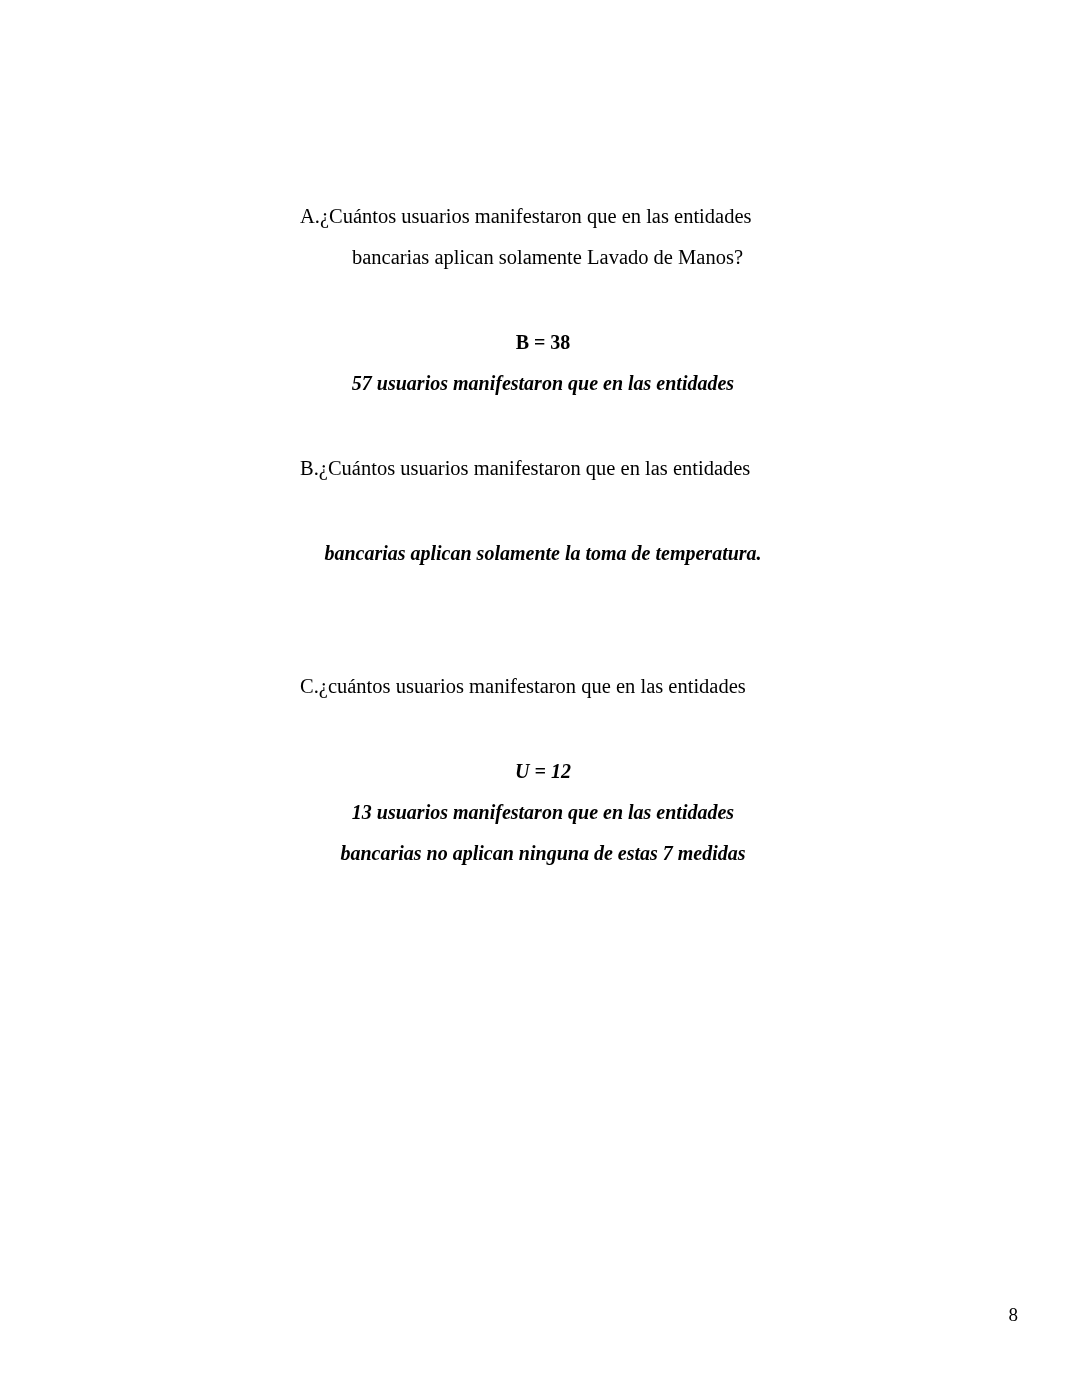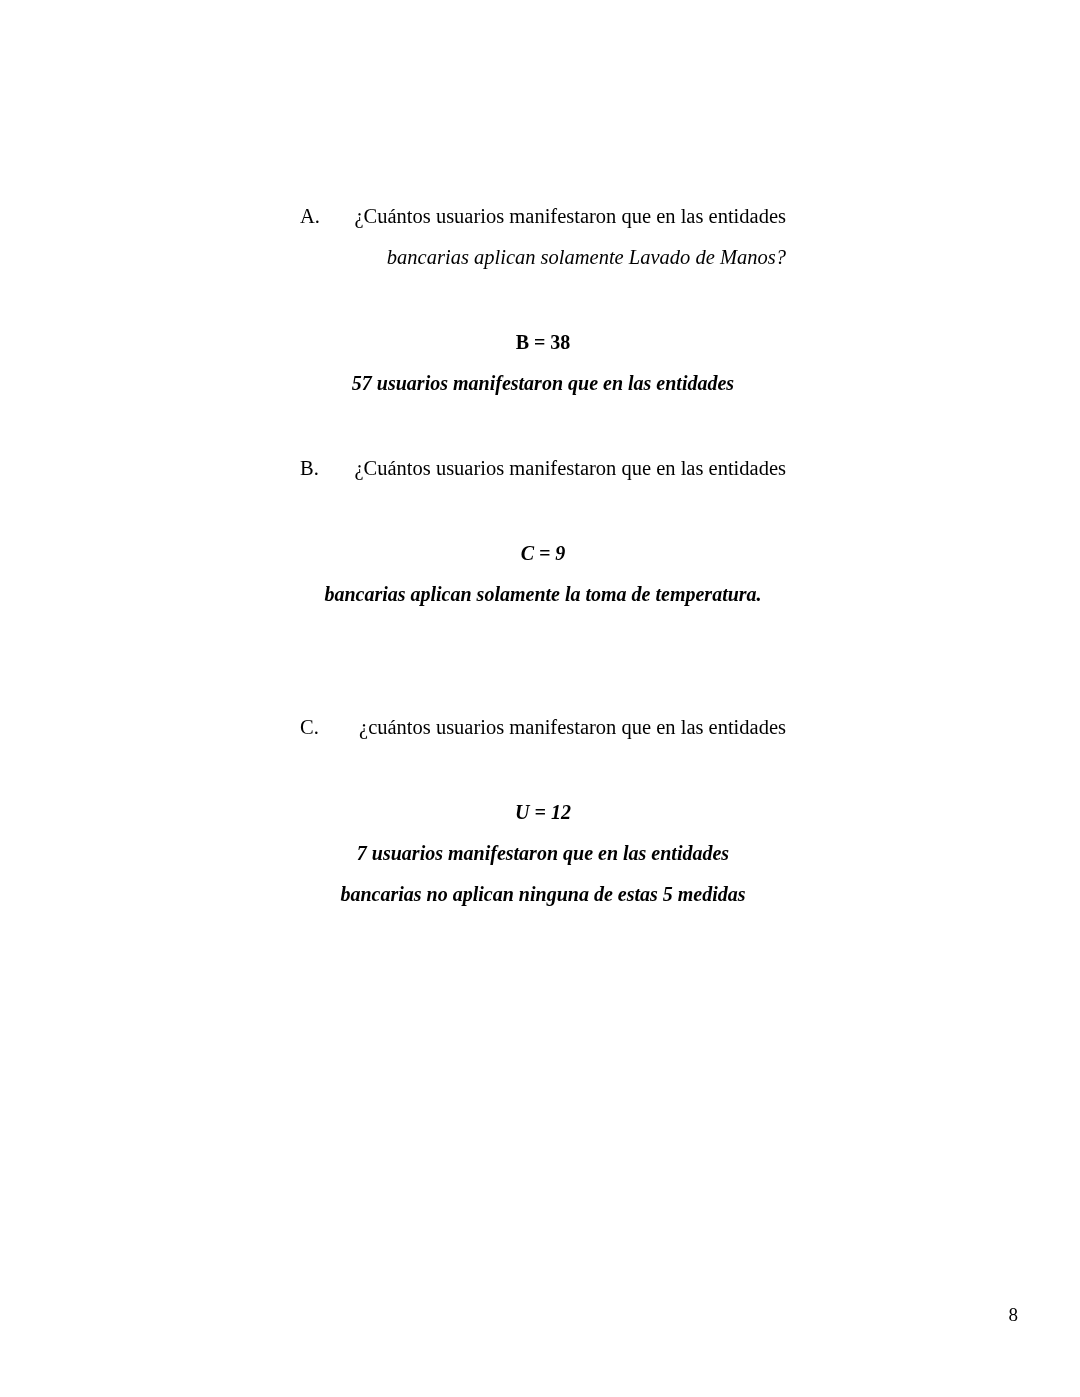--- a/index.html
+++ b/index.html
@@ -36,25 +36,25 @@
   }
   .qmarker {
     flex: 0 0 auto;
     white-space: pre;
   }
   .qbody {
     flex: 1 1 auto;
   }
   
   .qbody.indent-a { padding-left: 0; text-indent: 0; }
-  .qbody.indent-a .l2 { padding-left: 32px; font-style: italic; }
+  .qbody.indent-a .l2 { padding-left: 32px; }
   .qbody.indent-b .l2 { padding-left: 12px; }
   .qbody.indent-c .l2 { padding-left: 26px; }
 
-  .l1, .l2 { display: block; white-space: nowrap; text-align: right; }
+  .l1, .l2 { display: block; white-space: nowrap; }
 
   
   .answer {
     text-align: center;
     font-size: 20px;
     line-height: 41px;
   }
   .ans-label {
     display: block;
     font-weight: bold;
@@ -106,38 +106,37 @@
     <div class="qitem">
       <span class="qmarker">B.</span>
       <span class="qbody indent-b">
         <span class="l1">¿Cuántos usuarios manifestaron que en las entidades</span>
       </span>
     </div>
 
     <div class="gap-md"></div>
 
     <div class="answer">
-      <span class="ans-label italic">C = 9</span>
       <span class="ans-line">bancarias aplican solamente la toma de temperatura.</span>
     </div>
 
     <div class="gap-lg"></div>
 
     <div class="qitem">
       <span class="qmarker">C.</span>
       <span class="qbody indent-c">
         <span class="l1">¿cuántos usuarios manifestaron que en las entidades</span>
       </span>
     </div>
 
     <div class="gap-md"></div>
 
     <div class="answer">
       <span class="ans-label italic">U = 12</span>
-      <span class="ans-line">7 usuarios manifestaron que en las entidades</span>
-      <span class="ans-line">bancarias no aplican ninguna de estas 5 medidas</span>
+      <span class="ans-line">13 usuarios manifestaron que en las entidades</span>
+      <span class="ans-line">bancarias no aplican ninguna de estas 7 medidas</span>
     </div>
 
   </div>
 
   <div class="page-number">8</div>
 
 </div>
 
 </body></html>

